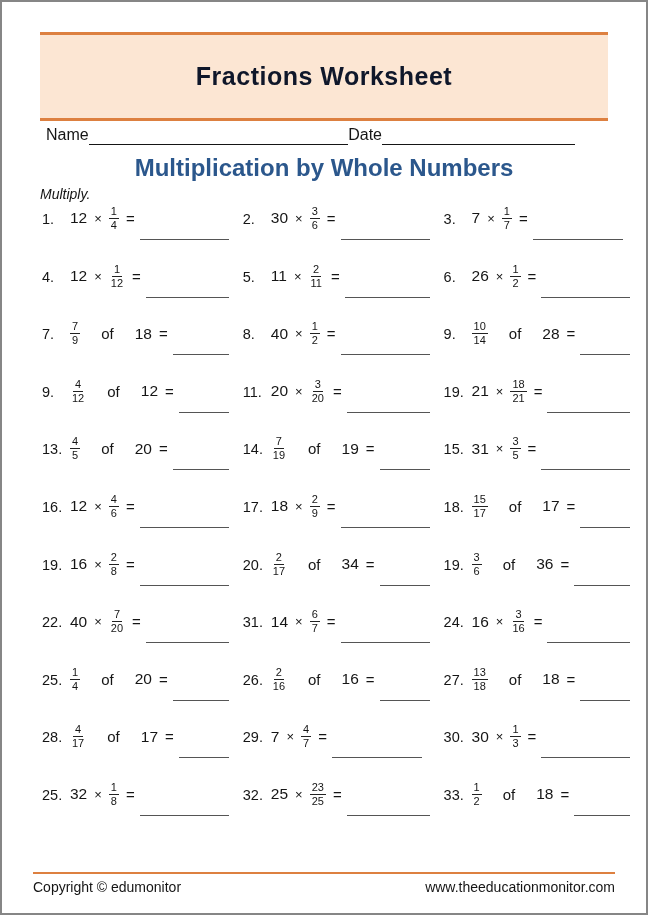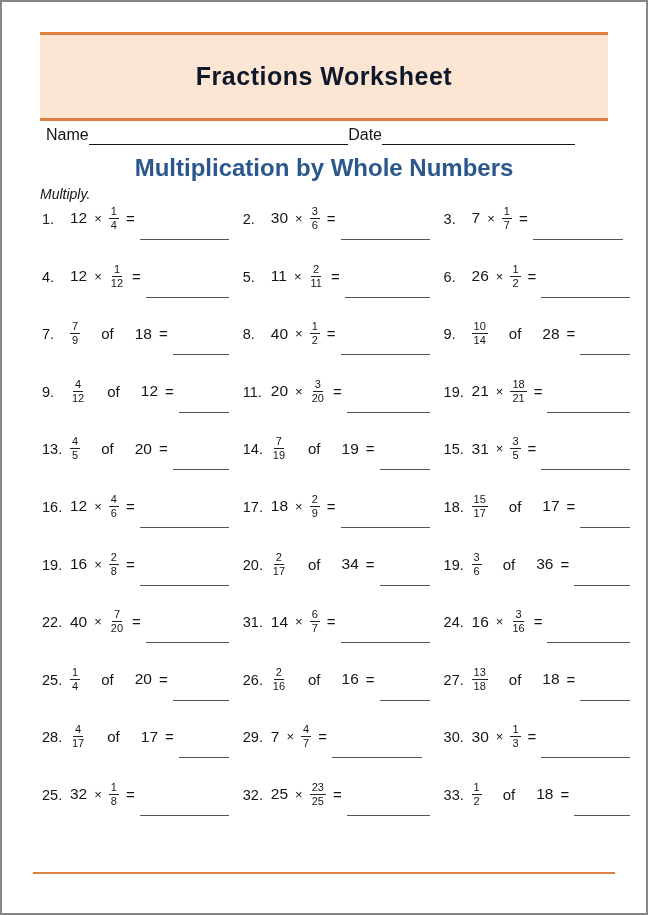--- a/index.html
+++ b/index.html
@@ -523,14 +523,18 @@
           </span>
           <span class="op-of">of</span>
           <span class="whole">18</span>
           <span class="eq">=</span>
         </span>
     <span class="blank"></span>
   </div>
 </div>
 
   <div class="footer-line"></div>
+  <div class="footer-row">
+    <span>Copyright © edumonitor</span>
+    <span>www.theeducationmonitor.com</span>
+  </div>
 
 </div>
 
 </body></html>

